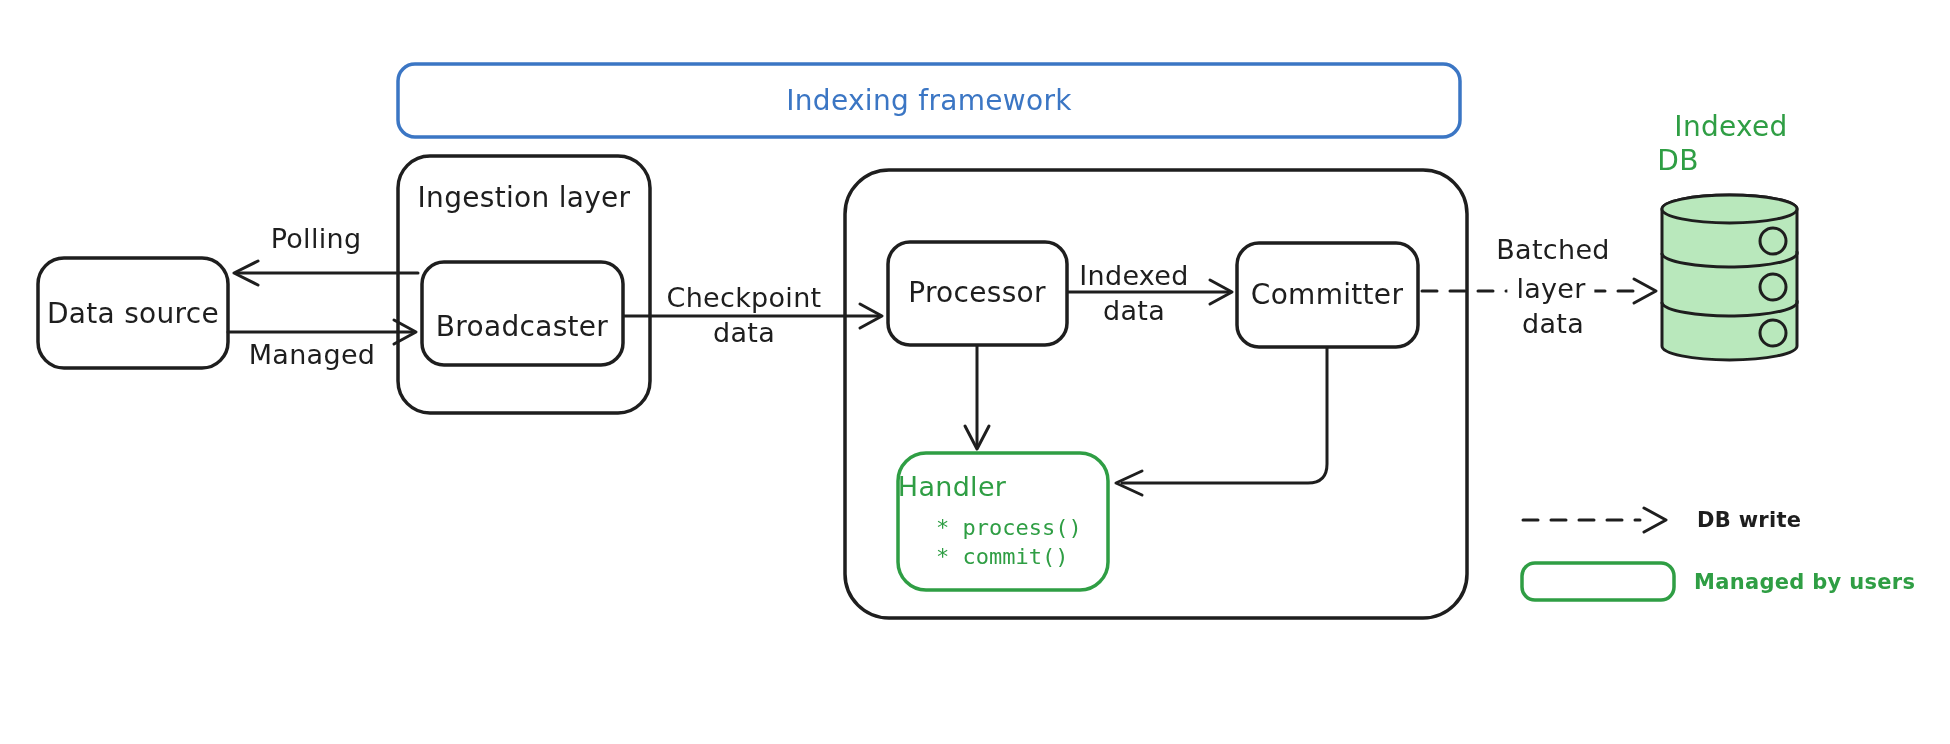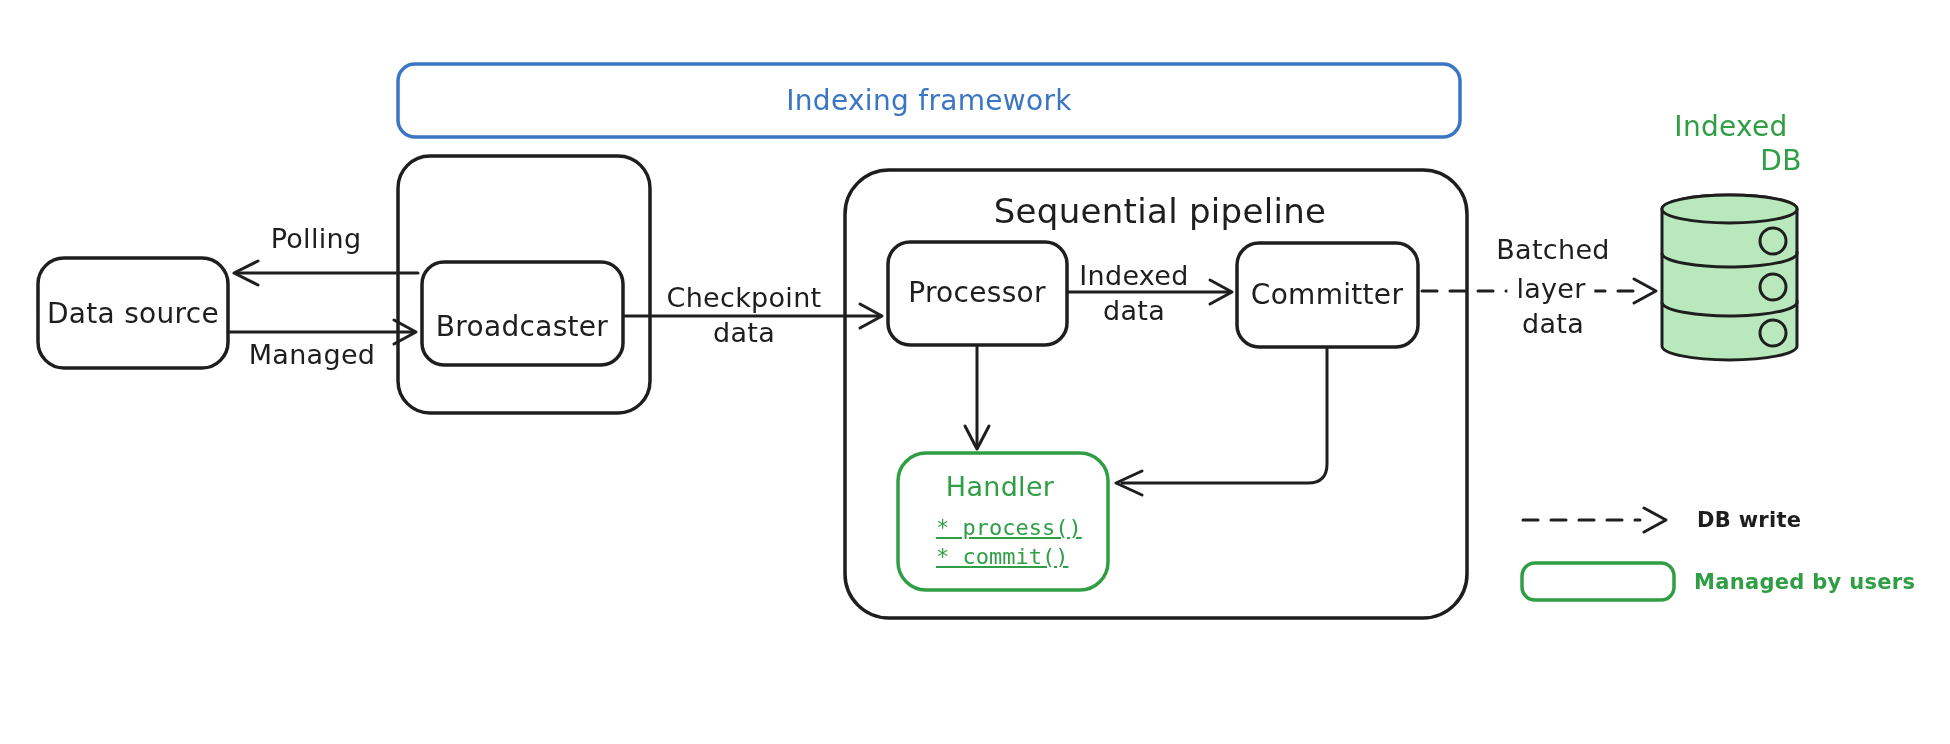--- a/index.html
+++ b/index.html
@@ -23,21 +23,21 @@
   .db-body{fill:var(--db-fill);stroke:var(--ink);stroke-width:3;stroke-linejoin:round;}
   .lbl{
     position:absolute;transform:translate(-50%,-50%);
     white-space:nowrap;color:var(--ink);line-height:1;letter-spacing:0.3px;
   }
   .lbl-left{transform:translate(0,-50%);}
   .fs-title{font-size:34px;}
   .fs-node{font-size:28px;}
   .fs-edge{font-size:27px;}
   .fs-legend{font-size:21px;font-weight:bold;}
-  .fs-mono{font-size:22px;font-family:"DejaVu Sans Mono", monospace;letter-spacing:0;text-decoration:underline;}
+  .fs-mono{font-size:22px;font-family:"DejaVu Sans Mono", monospace;letter-spacing:0;}
   .blue-text{color:var(--accent-blue);}
   .green-text{color:var(--accent-green);}
   .bg-white{background:var(--background);padding:0 9px;}
 </style>
 </head>
 <body>
 
 <div class="canvas">
 
   <svg width="1950" height="744" viewBox="0 0 1950 744">
@@ -124,43 +124,43 @@
       <path class="ink-thin" d="M1644,508 L1666,520 L1644,532"></path>
     </g>
 
     <g>
       <rect class="green-stroke" x="1522" y="563" width="152" height="37" rx="13"></rect>
     </g>
   </svg>
 
   <div class="lbl fs-node blue-text" style="left:929px;top:101px">Indexing framework</div>
 
+  <div class="lbl fs-node" style="left:524px;top:198px">Ingestion layer</div>
   <div class="lbl fs-node" style="left:522px;top:327px">Broadcaster</div>
   <div class="lbl fs-node" style="left:133px;top:314px">Data source</div>
 
   <div class="lbl fs-edge" style="left:316px;top:238px">Polling</div>
   <div class="lbl fs-edge" style="left:312px;top:354px">Managed</div>
 
   <div class="lbl fs-edge" style="left:744px;top:297px">Checkpoint</div>
   <div class="lbl fs-edge" style="left:744px;top:332px">data</div>
 
-  <div class="lbl fs-title" style="left:1160px;top:211px">Sequential pipeline</div>
   <div class="lbl fs-node" style="left:977px;top:293px">Processor</div>
   <div class="lbl fs-node" style="left:1327px;top:295px">Committer</div>
 
   <div class="lbl fs-edge" style="left:1134px;top:275px">Indexed</div>
   <div class="lbl fs-edge" style="left:1134px;top:310px">data</div>
 
   <div class="lbl fs-edge" style="left:1553px;top:249px">Batched</div>
   <div class="lbl fs-edge bg-white" style="left:1551px;top:288px">layer</div>
   <div class="lbl fs-edge" style="left:1553px;top:323px">data</div>
 
-  <div class="lbl fs-edge green-text" style="left:1000px;top:486px">Handler</div>
+  <div class="lbl fs-edge green-text" style="left:952px;top:486px">Handler</div>
   <div class="lbl lbl-left fs-mono green-text" style="left:936px;top:528px">* process()</div>
   <div class="lbl lbl-left fs-mono green-text" style="left:936px;top:557px">* commit()</div>
 
   <div class="lbl fs-node green-text" style="left:1731px;top:127px">Indexed</div>
-  <div class="lbl fs-node green-text" style="left:1781px;top:161px">DB</div>
+  <div class="lbl fs-node green-text" style="left:1678px;top:161px">DB</div>
 
   <div class="lbl lbl-left fs-legend" style="left:1697px;top:520px">DB write</div>
   <div class="lbl lbl-left fs-legend green-text" style="left:1694px;top:582px">Managed by users</div>
 
 </div>
 
 </body></html>

